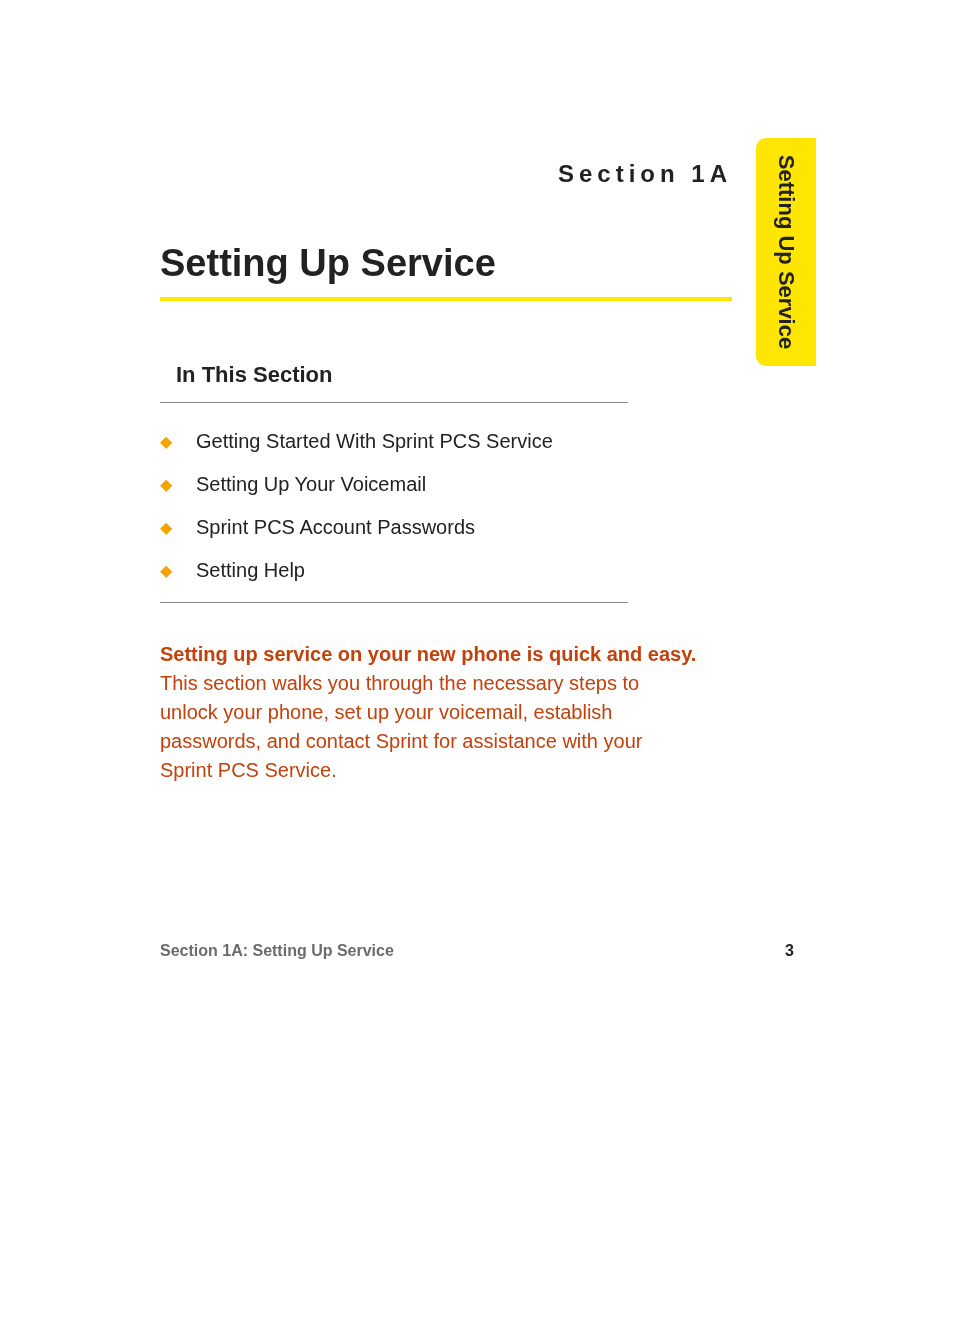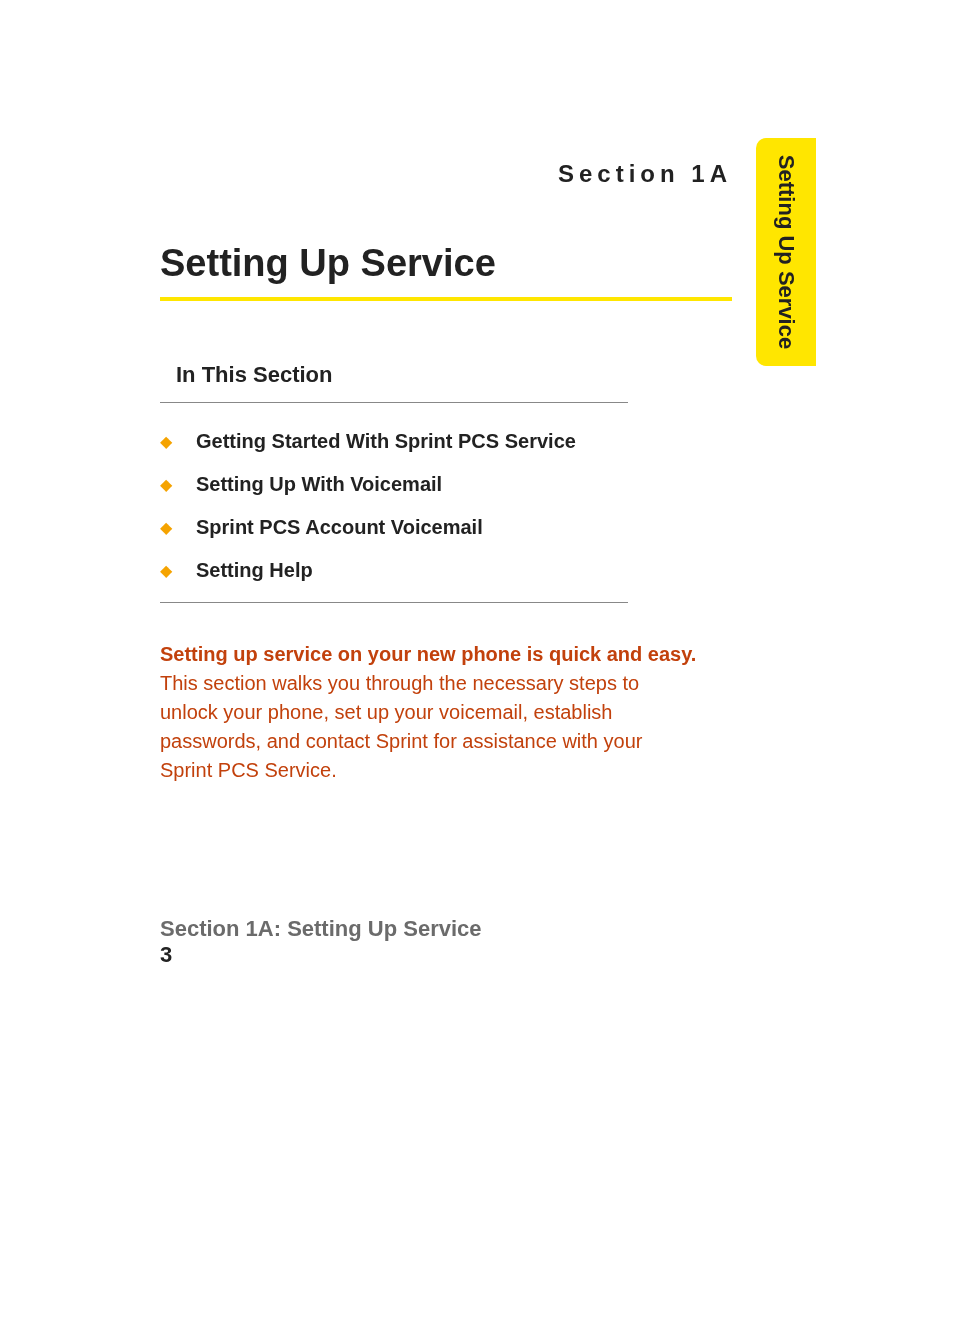--- a/index.html
+++ b/index.html
@@ -95,21 +95,21 @@
     padding: 10px 0;
   }
   .bullet {
     color: #f5a300;
     font-size: 16px;
     width: 36px;
     text-align: left;
   }
   .toc-text {
     font-family: Arial, Helvetica, sans-serif;
-    font-weight: 700;
+    font-weight: 400;
     font-size: 20px;
     color: #222;
   }
   .sub-rule-bottom {
     position: absolute;
     top: 602px;
     left: 160px;
     width: 468px;
     height: 1px;
     background: #888;
@@ -122,31 +122,30 @@
     font-family: Arial, Helvetica, sans-serif;
     font-size: 20px;
     line-height: 1.45;
     color: #c2410c;
   }
   .body-para .lead {
     font-weight: 700;
   }
   .footer {
     position: absolute;
-    bottom: 176px;
+    bottom: 184px;
     left: 160px;
     right: 160px;
     display: flex;
     justify-content: space-between;
     align-items: baseline;
     font-family: Arial, Helvetica, sans-serif;
     font-weight: 700;
-    font-size: 22px;
+    font-size: 16px;
     color: #6b6b6b;
-    flex-direction: column;
   }
   .footer .num {
     color: #222;
   }
 </style>
 </head>
 <body>
 
 <div class="page">
 
@@ -162,25 +161,25 @@
   <div class="subheading">In This Section</div>
   <div class="sub-rule-top"></div>
 
   <div class="toc">
     <div class="toc-item">
       <span class="bullet">◆</span>
       <span class="toc-text">Getting Started With Sprint PCS Service</span>
     </div>
     <div class="toc-item">
       <span class="bullet">◆</span>
-      <span class="toc-text">Setting Up With Voicemail</span>
+      <span class="toc-text">Setting Up Your Voicemail</span>
     </div>
     <div class="toc-item">
       <span class="bullet">◆</span>
-      <span class="toc-text">Sprint PCS Account Voicemail</span>
+      <span class="toc-text">Sprint PCS Account Passwords</span>
     </div>
     <div class="toc-item">
       <span class="bullet">◆</span>
       <span class="toc-text">Setting Help</span>
     </div>
   </div>
 
   <div class="sub-rule-bottom"></div>
 
   <div class="body-para">

